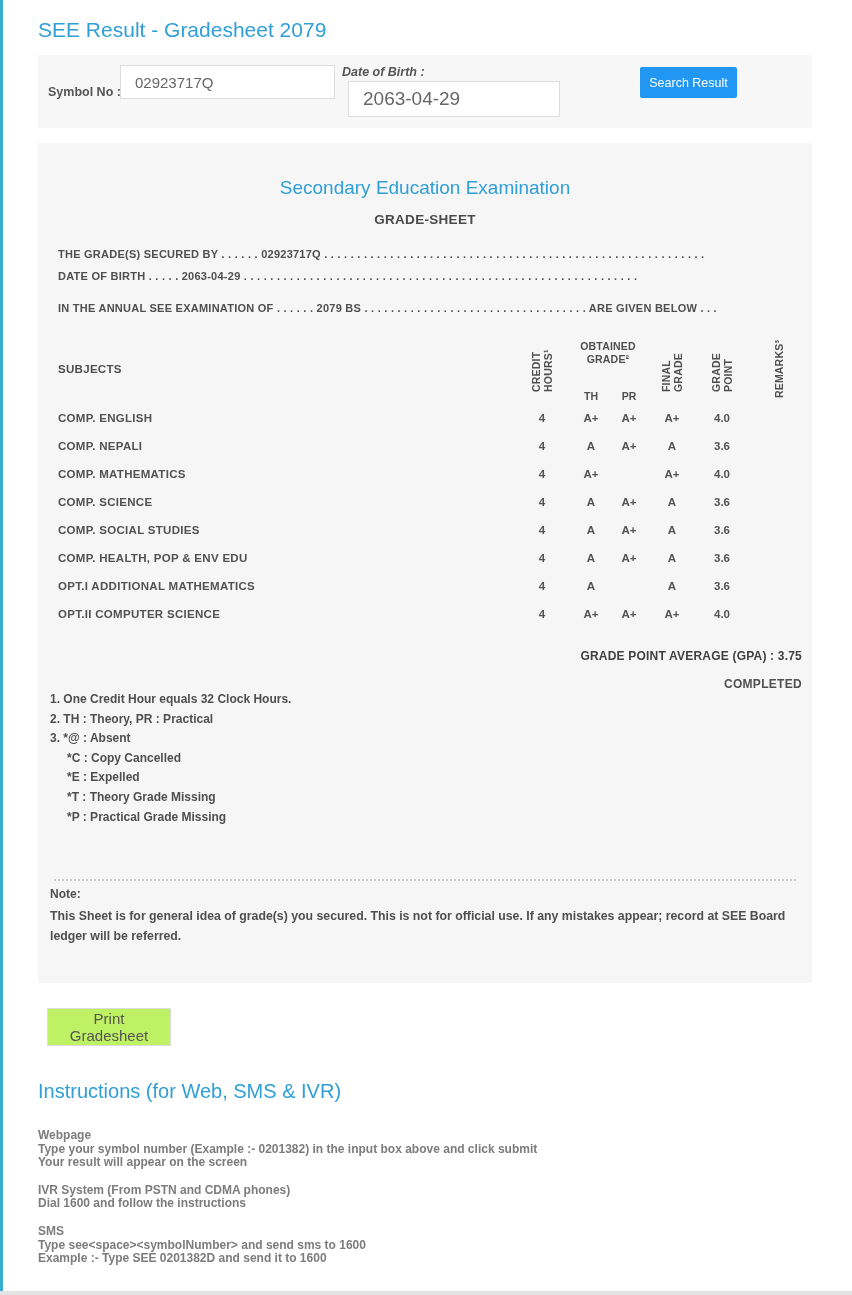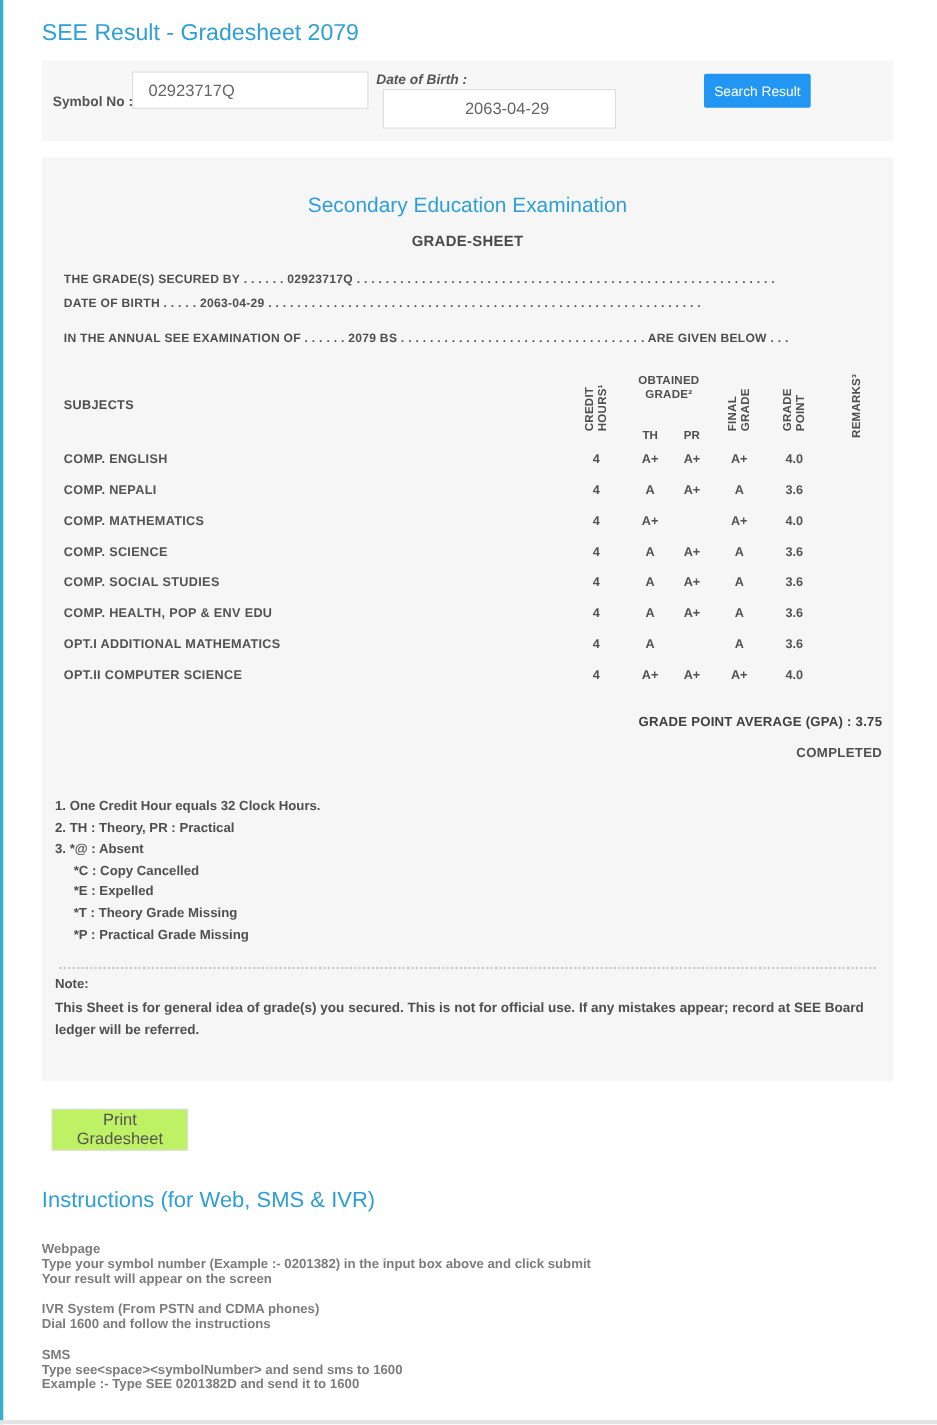--- a/index.html
+++ b/index.html
@@ -10,21 +10,21 @@
 
   .page-title{position:absolute;left:38px;top:18px;font-size:21px;font-weight:500;color:#2f9fd6;}
 
   
   .search-panel{position:absolute;left:38px;top:55px;width:774px;height:73px;background:#f7f7f7;}
   .symbol-label{position:absolute;left:10px;top:30px;font-size:12.5px;font-weight:700;color:#555;}
   .symbol-input{position:absolute;left:82px;top:10px;width:215px;height:34px;border:1px solid #ddd;background:#fff;
      font-family:"Liberation Sans",sans-serif;font-size:15px;color:#666;padding:0 0 0 14px;box-sizing:border-box;outline:none;}
   .dob-label{position:absolute;left:304px;top:10px;font-size:12.5px;font-weight:700;color:#555;font-style:italic;}
   .dob-input{position:absolute;left:310px;top:26px;width:212px;height:36px;border:1px solid #ddd;background:#fff;
-     font-family:"Liberation Sans",sans-serif;font-size:15px;color:#666;padding:0 0 0 14px;box-sizing:border-box;outline:none;text-align:center;}
+     font-family:"Liberation Sans",sans-serif;font-size:19px;color:#666;padding:0 0 0 14px;box-sizing:border-box;outline:none;}
   .search-btn{position:absolute;left:602px;top:12px;width:97px;height:31px;background:#2196f3;color:#fff;border:none;
      font-family:"Liberation Sans",sans-serif;font-size:12.5px;border-radius:2px;cursor:pointer;}
 
   
   .sheet-panel{position:absolute;left:38px;top:143px;width:774px;height:840px;background:#f6f6f6;}
   .sheet-heading{position:absolute;top:34px;left:0;width:100%;text-align:center;font-size:19px;font-weight:500;color:#2f9fd6;}
   .sheet-subheading{position:absolute;top:69px;left:0;width:100%;text-align:center;font-size:13.5px;font-weight:700;color:#4a4a4a;letter-spacing:0.3px;}
   .info-line{position:absolute;left:20px;right:20px;font-size:11px;font-weight:700;color:#4f4f4f;letter-spacing:0.25px;white-space:nowrap;overflow:hidden;}
   .info-1{top:105px;} .info-2{top:127px;} .info-3{top:159px;}
 
@@ -41,21 +41,21 @@
   .thpr-row span{text-align:center;font-size:10.5px;font-weight:700;color:#4f4f4f;}
 
   .table-rows{position:absolute;top:261px;left:0;width:774px;}
   .g-row{height:28px;align-items:center;}
   .g-row .subj{padding-left:20px;font-size:11.5px;font-weight:700;color:#525252;letter-spacing:0.3px;}
   .g-row .val{text-align:center;font-size:11.5px;font-weight:700;color:#525252;}
 
   .gpa-line{position:absolute;top:506px;right:10px;font-size:12px;font-weight:700;color:#404040;letter-spacing:0.2px;}
   .status-line{position:absolute;top:534px;right:10px;font-size:12px;font-weight:700;color:#4f4f4f;letter-spacing:0.3px;}
 
-  .footnotes{position:absolute;top:580px;left:12px;font-size:12px;font-weight:700;color:#4f4f4f;}
+  .footnotes{position:absolute;top:547px;left:12px;font-size:12px;font-weight:700;color:#4f4f4f;}
   .footnotes div{line-height:19.6px;}
   .fn-sub div{padding-left:17px;}
 
   .note-sep{position:absolute;top:736px;left:16px;right:16px;border-top:2px dotted #c9c9c9;}
   .note-label{position:absolute;top:744px;left:12px;font-size:12px;font-weight:700;color:#4f4f4f;}
   .note-text{position:absolute;top:763px;left:12px;right:18px;font-size:12.3px;font-weight:700;color:#4f4f4f;line-height:20px;}
 
   .print-btn{position:absolute;left:47px;top:1008px;width:124px;height:38px;background:#bef264;border:1px solid #dcdcdc;
      font-family:"Liberation Sans",sans-serif;font-size:15px;color:#555;cursor:pointer;}
 

